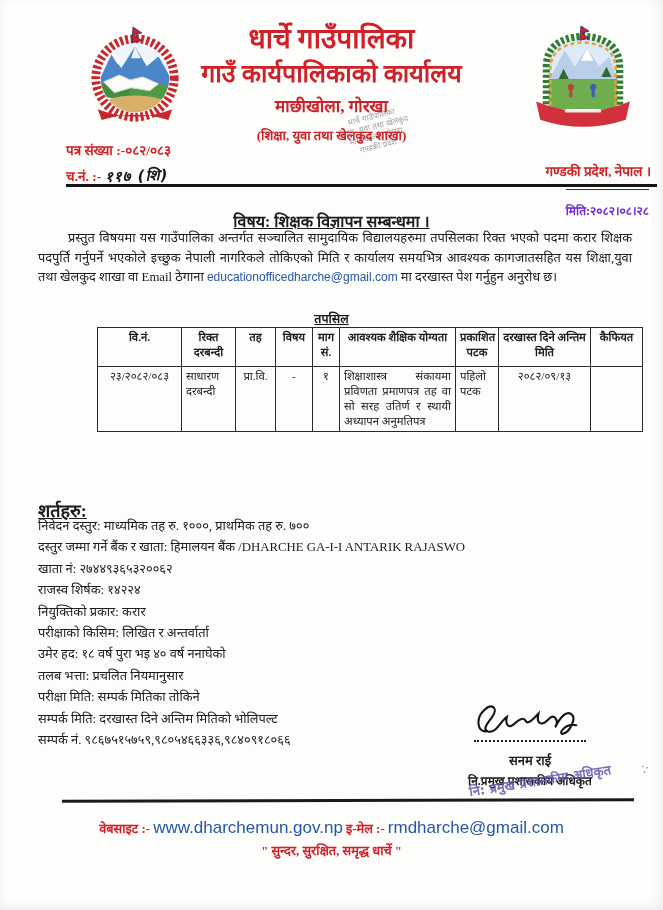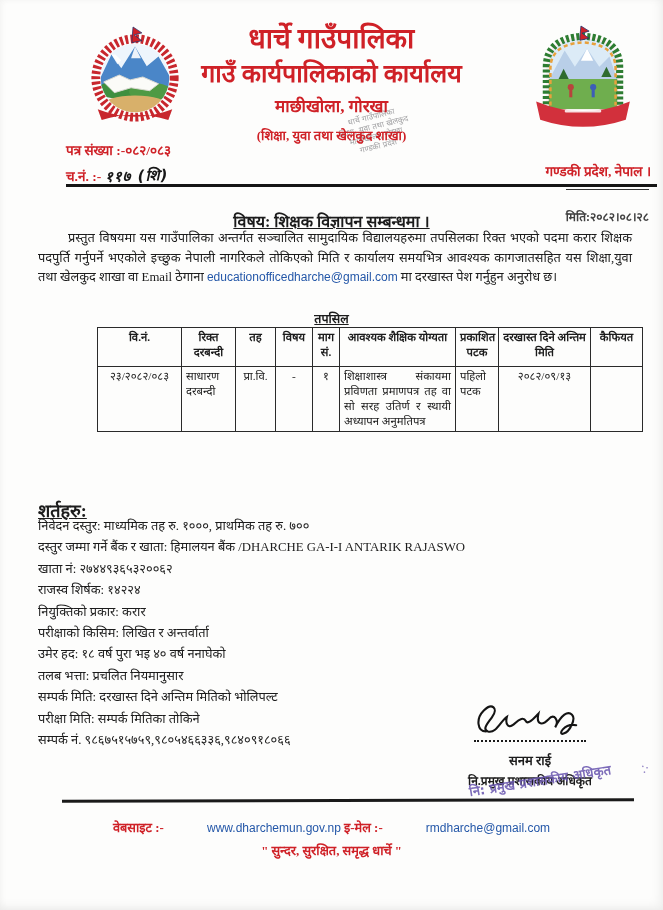--- a/index.html
+++ b/index.html
@@ -31,21 +31,21 @@
   
   .ref-left{position:absolute;left:66px;top:141px;font-weight:bold;color:#cf2127;font-size:13.5px;}
   .ref-line2{margin-top:6px;}
   .handwritten{
     color:#171717;font-family:"DejaVu Sans",sans-serif;
     font-style:italic;font-size:15px;font-weight:600;letter-spacing:1px;
     display:inline-block;transform:rotate(-2deg);
   }
   .province{position:absolute;right:12px;top:162px;font-weight:bold;color:#cf2127;font-size:13.5px;}
   .rule-main{position:absolute;left:66px;right:6px;top:184px;height:2.5px;background:#151515;}
-  .date-line{position:absolute;right:14px;top:189px;font-weight:bold;color:#404040;font-size:12px;border-top:1px solid #333;padding-top:18px;}
+  .date-line{position:absolute;right:14px;top:189px;font-weight:bold;color:#6d28d9;font-size:12px;border-top:1px solid #333;padding-top:12px;}
   
   .subject{position:absolute;left:0;right:0;top:210px;text-align:center;font-weight:bold;font-size:16px;text-decoration:underline;}
   .body-para{position:absolute;left:38px;width:594px;top:229px;font-size:12.8px;line-height:19.5px;text-align:justify;text-indent:30px;}
   .email-link{color:#2457a8;font-family:"Liberation Sans",sans-serif;font-size:12px;}
   .tapasil{position:absolute;left:0;right:0;top:310px;text-align:center;font-weight:bold;font-size:12.5px;text-decoration:underline;}
   
   .sched-table{position:absolute;left:97px;top:327px;width:545px;border-collapse:collapse;table-layout:fixed;font-size:11.3px;line-height:15px;}
   .sched-table th,.sched-table td{border:1.4px solid #2a2a2a;padding:2px 4px;vertical-align:top;}
   .sched-table th{font-weight:600;text-align:center;height:34px;}
   .sched-table td{height:20px;}
@@ -66,21 +66,21 @@
     transform:rotate(-9deg);
     color:#6b58b0;font-weight:bold;font-size:13px;
     font-family:"DejaVu Sans",sans-serif;
     opacity:.88;white-space:nowrap;
   }
   .stamp-purple-dot{position:absolute;left:640px;top:760px;color:#6b58b0;font-size:14px;transform:rotate(30deg);opacity:.7;}
   
   .rule-bottom{position:absolute;left:62px;width:572px;top:799px;height:3px;background:#1a1a1a;transform:rotate(-0.15deg);}
   .footer-line{position:absolute;left:0;right:0;top:818px;text-align:center;font-size:12.8px;font-weight:bold;}
   .footer-label{color:#cf2127;}
-  .footer-url{color:#2457a8;font-weight:normal;font-family:"Liberation Sans",sans-serif;font-size:12px;margin-left:40px;}
+  .footer-url{color:#2457a8;font-weight:normal;font-family:"Liberation Sans",sans-serif;font-size:17px;}
   .footer-slogan{position:absolute;left:0;right:0;top:841px;text-align:center;color:#cf2127;font-weight:bold;font-size:12.8px;}
 </style>
 </head>
 <body>
 
 <div class="page">
 
   <svg class="logo-left" viewBox="0 0 100 104">
     <circle cx="50" cy="54" r="36" fill="#ffffff"></circle>
     <clipPath id="clipL">
@@ -203,22 +203,22 @@
   <div class="terms-heading">शर्तहरु:</div>
   <div class="terms">
     <div>निवेदन दस्तुर: माध्यमिक तह रु. १०००, प्राथमिक तह रु. ७००</div>
     <div>दस्तुर जम्मा गर्ने बैंक र खाता: हिमालयन बैंक /DHARCHE GA-I-I ANTARIK RAJASWO</div>
     <div>खाता नं: २७४४९३६५३२००६२</div>
     <div>राजस्व शिर्षक: १४२२४</div>
     <div>नियुक्तिको प्रकार: करार</div>
     <div>परीक्षाको किसिम: लिखित र अन्तर्वार्ता</div>
     <div>उमेर हद: १८ वर्ष पुरा भइ ४० वर्ष ननाघेको</div>
     <div>तलब भत्ता: प्रचलित नियमानुसार</div>
+    <div>परीक्षा मिति:  सम्पर्क मितिका तोकिने</div>
     <div>सम्पर्क मिति: दरखास्त दिने  अन्तिम मितिको भोलिपल्ट</div>
-    <div>परीक्षा मिति:  सम्पर्क मितिका तोकिने</div>
     <div>सम्पर्क नं. ९८६७५१५७५९,९८०५४६६३३६,९८४०९१८०६६</div>
   </div>
 
   <div class="sig-block">
     <svg class="sig-scribble" viewBox="0 0 120 40">
       <path d="M18 30 C10 30 8 18 16 10 C24 2 30 8 24 16 C20 22 14 28 20 30 C28 32 32 20 38 16 C36 24 40 28 46 22 C50 18 54 16 56 20 C58 24 63 18 68 13 C66 22 70 26 78 18 C83 12 88 20 84 26 C90 14 96 10 100 14 C104 18 98 30 92 32 C86 34 92 22 104 24" fill="none" stroke="#141414" stroke-width="2" stroke-linecap="round"></path>
     </svg>
     <div class="sig-dots"></div>
     <div class="sig-name">सनम राई</div>
     <div class="sig-title">नि.प्रमुख प्रशासकीय अधिकृत</div>

